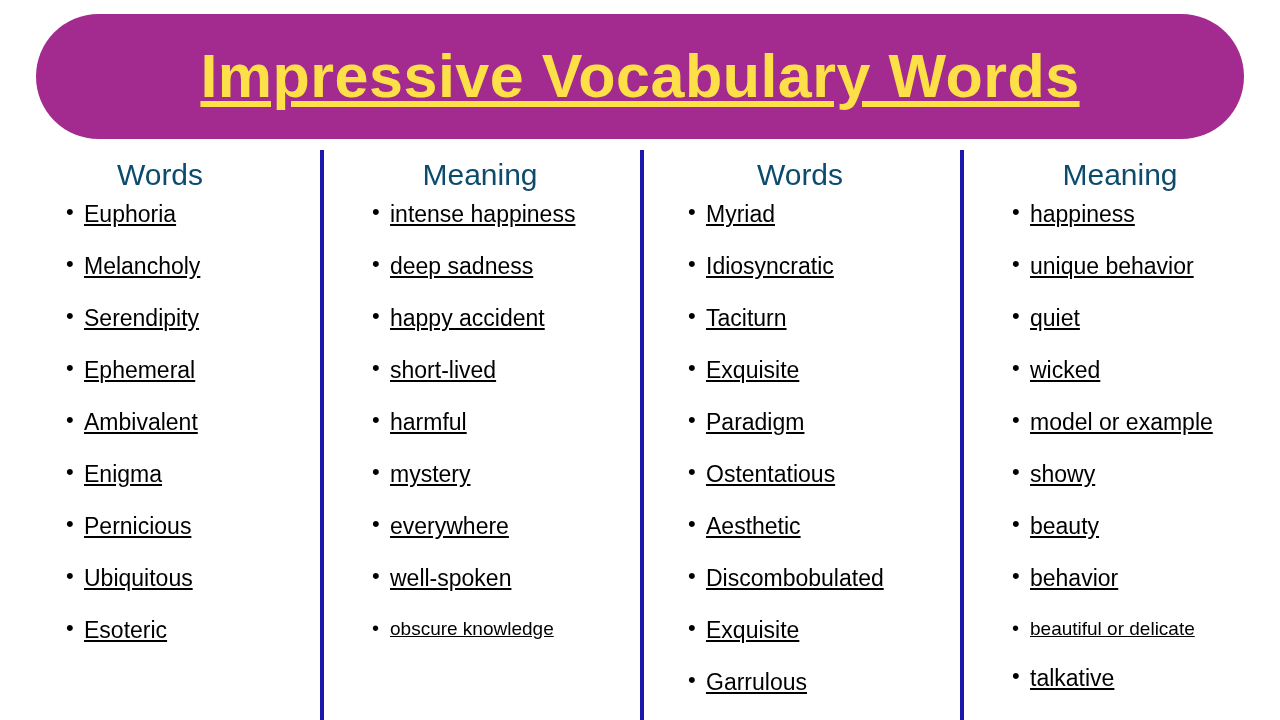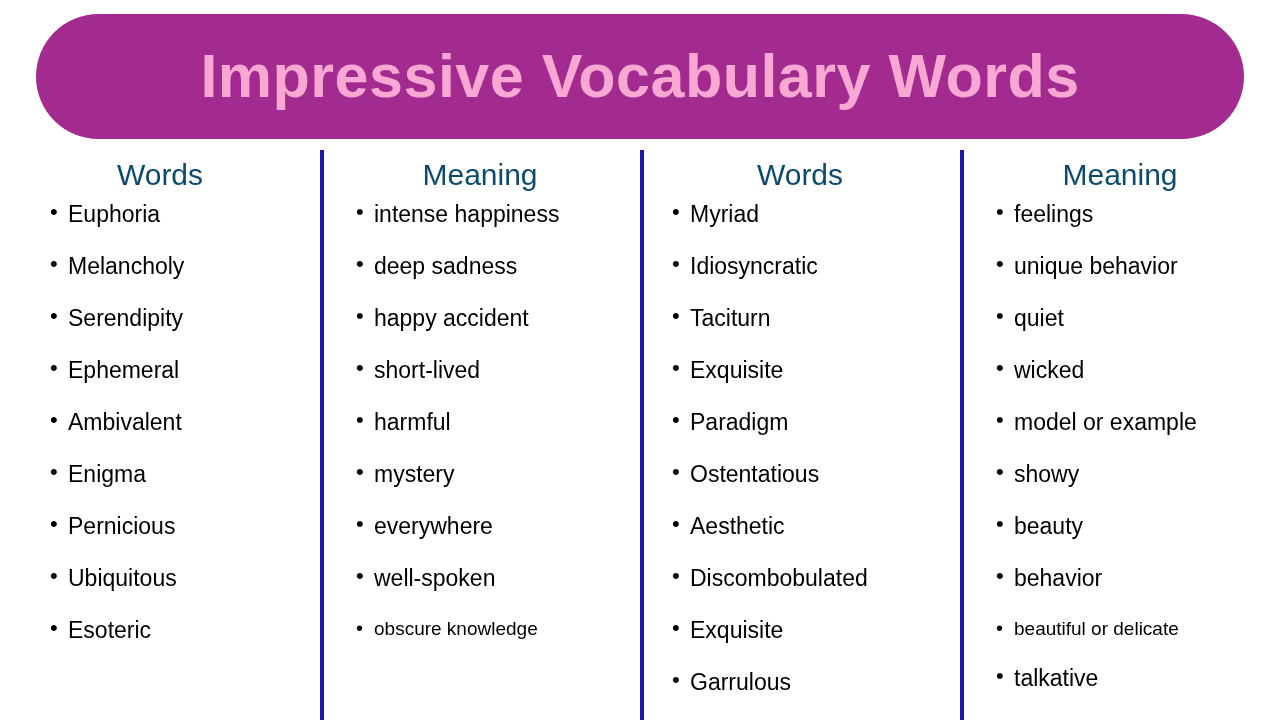--- a/index.html
+++ b/index.html
@@ -69,23 +69,24 @@
   .col-head {
     text-align: center;
     font-size: 30px;
     color: #0c4a6e;
     padding-top: 8px;
     line-height: 1.15;
   }
   .col-0 .col-head { padding-right: 0px; }
   ul.items {
     list-style: none;
-    margin: 0;
+    margin: 16px;
     padding: 0;
     margin-top: 10px;
+    text-decoration: underline;
   }
   ul.items li {
     position: relative;
     font-size: 23px;
     color: #000000;
     line-height: 1;
     padding-left: 34px;
     margin-bottom: 29px;
     white-space: nowrap;
   }
@@ -111,21 +112,21 @@
     font-size: 20px;
     top: -1px;
   }
 </style>
 </head>
 <body style="background: rgb(255, 255, 255);">
 
 <div class="page">
 
   <div class="title-banner" style="background: rgb(163, 42, 143);">
-    <div class="title-text" style="color: #f9a8d4;">Impressive Vocabulary Words</div>
+    <div class="title-text" style="color: #fde047; text-decoration: underline;">Impressive Vocabulary Words</div>
   </div>
 
   <div class="columns">
 
     <div class="col col-0">
       <div class="col-head">Words</div>
       <ul class="items">
           <li>Euphoria</li>
           <li>Melancholy</li>
           <li>Serendipity</li>
@@ -168,21 +169,21 @@
           <li>Discombobulated</li>
           <li>Exquisite</li>
           <li>Garrulous</li>
         </ul>
     </div>
 
     <div class="col col-3">
       <div class="col-divider" style="background: rgb(25, 25, 176);"></div>
       <div class="col-head">Meaning</div>
       <ul class="items">
-          <li>feelings</li>
+          <li>happiness</li>
           <li>unique behavior</li>
           <li>quiet</li>
           <li>wicked</li>
           <li>model or example</li>
           <li>showy</li>
           <li>beauty</li>
           <li>behavior</li>
           <li class="small">beautiful or delicate</li>
           <li>talkative</li>
         </ul>

